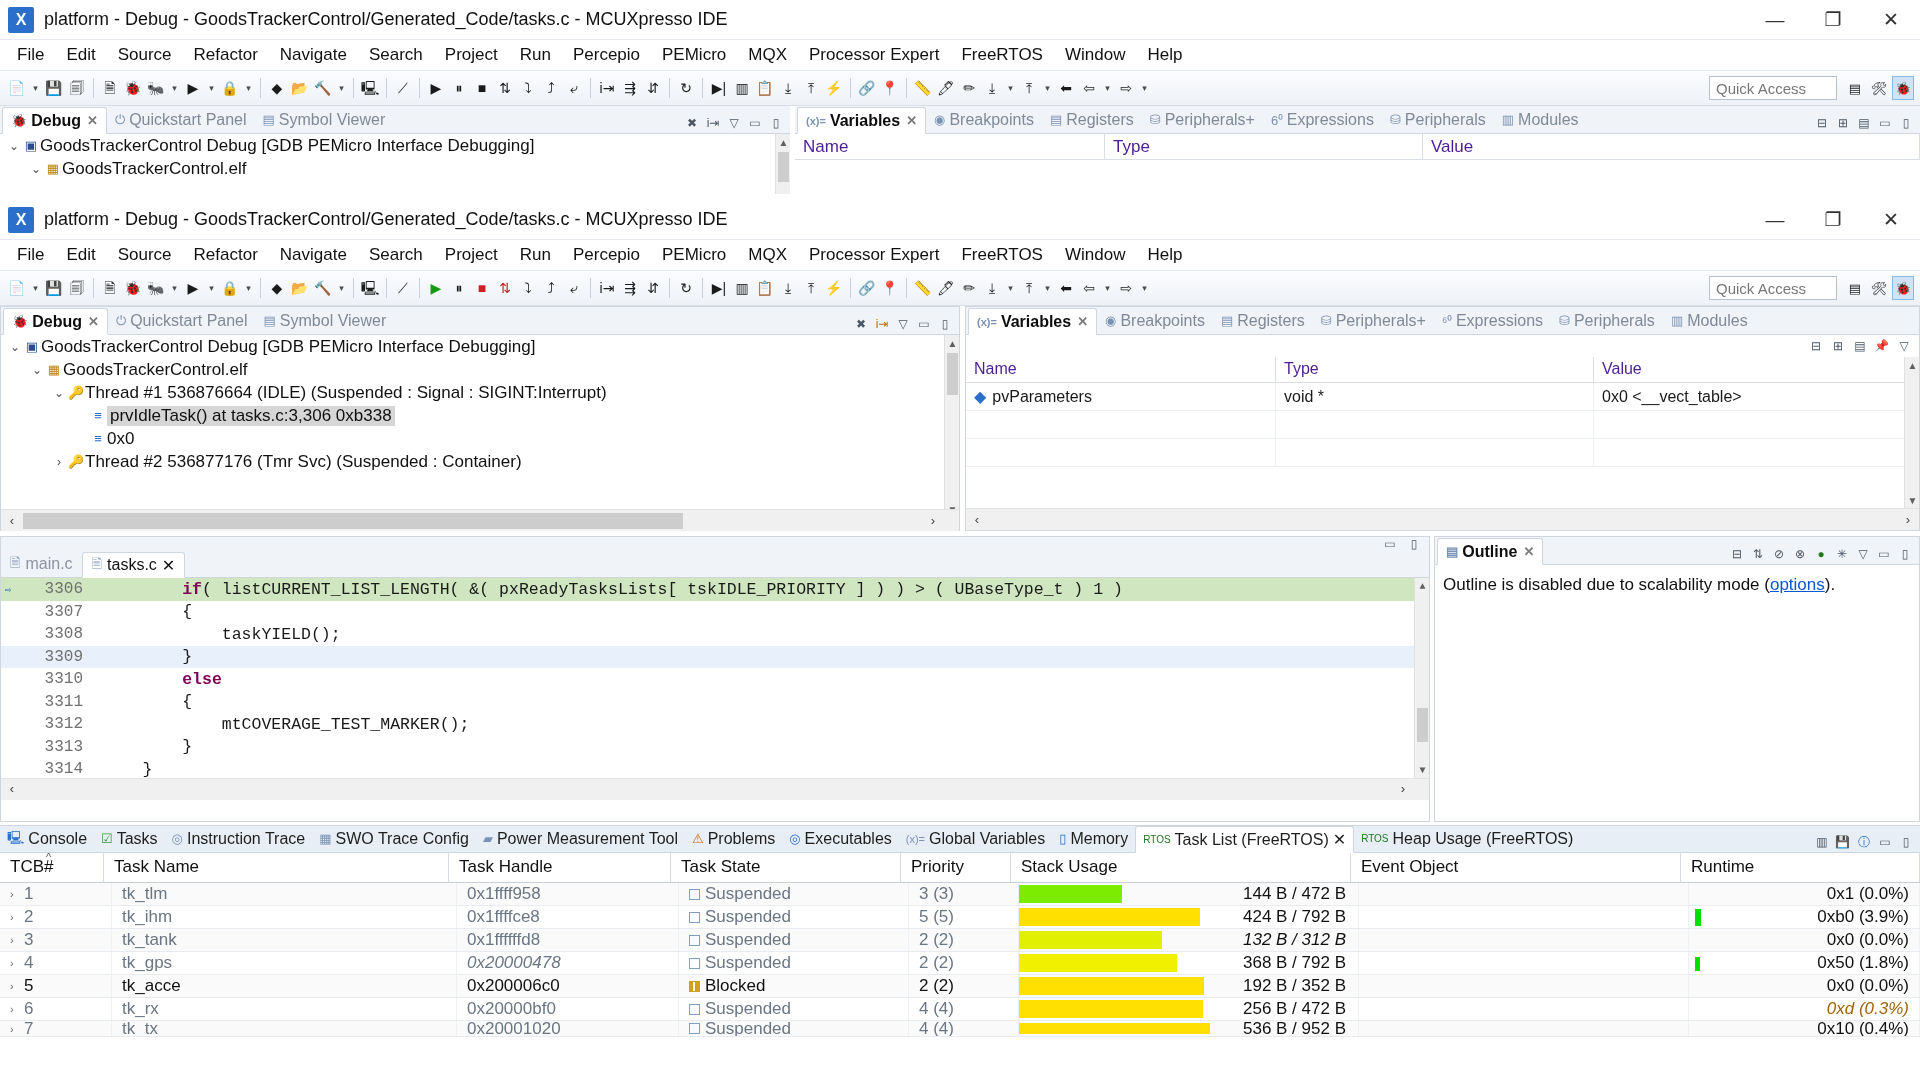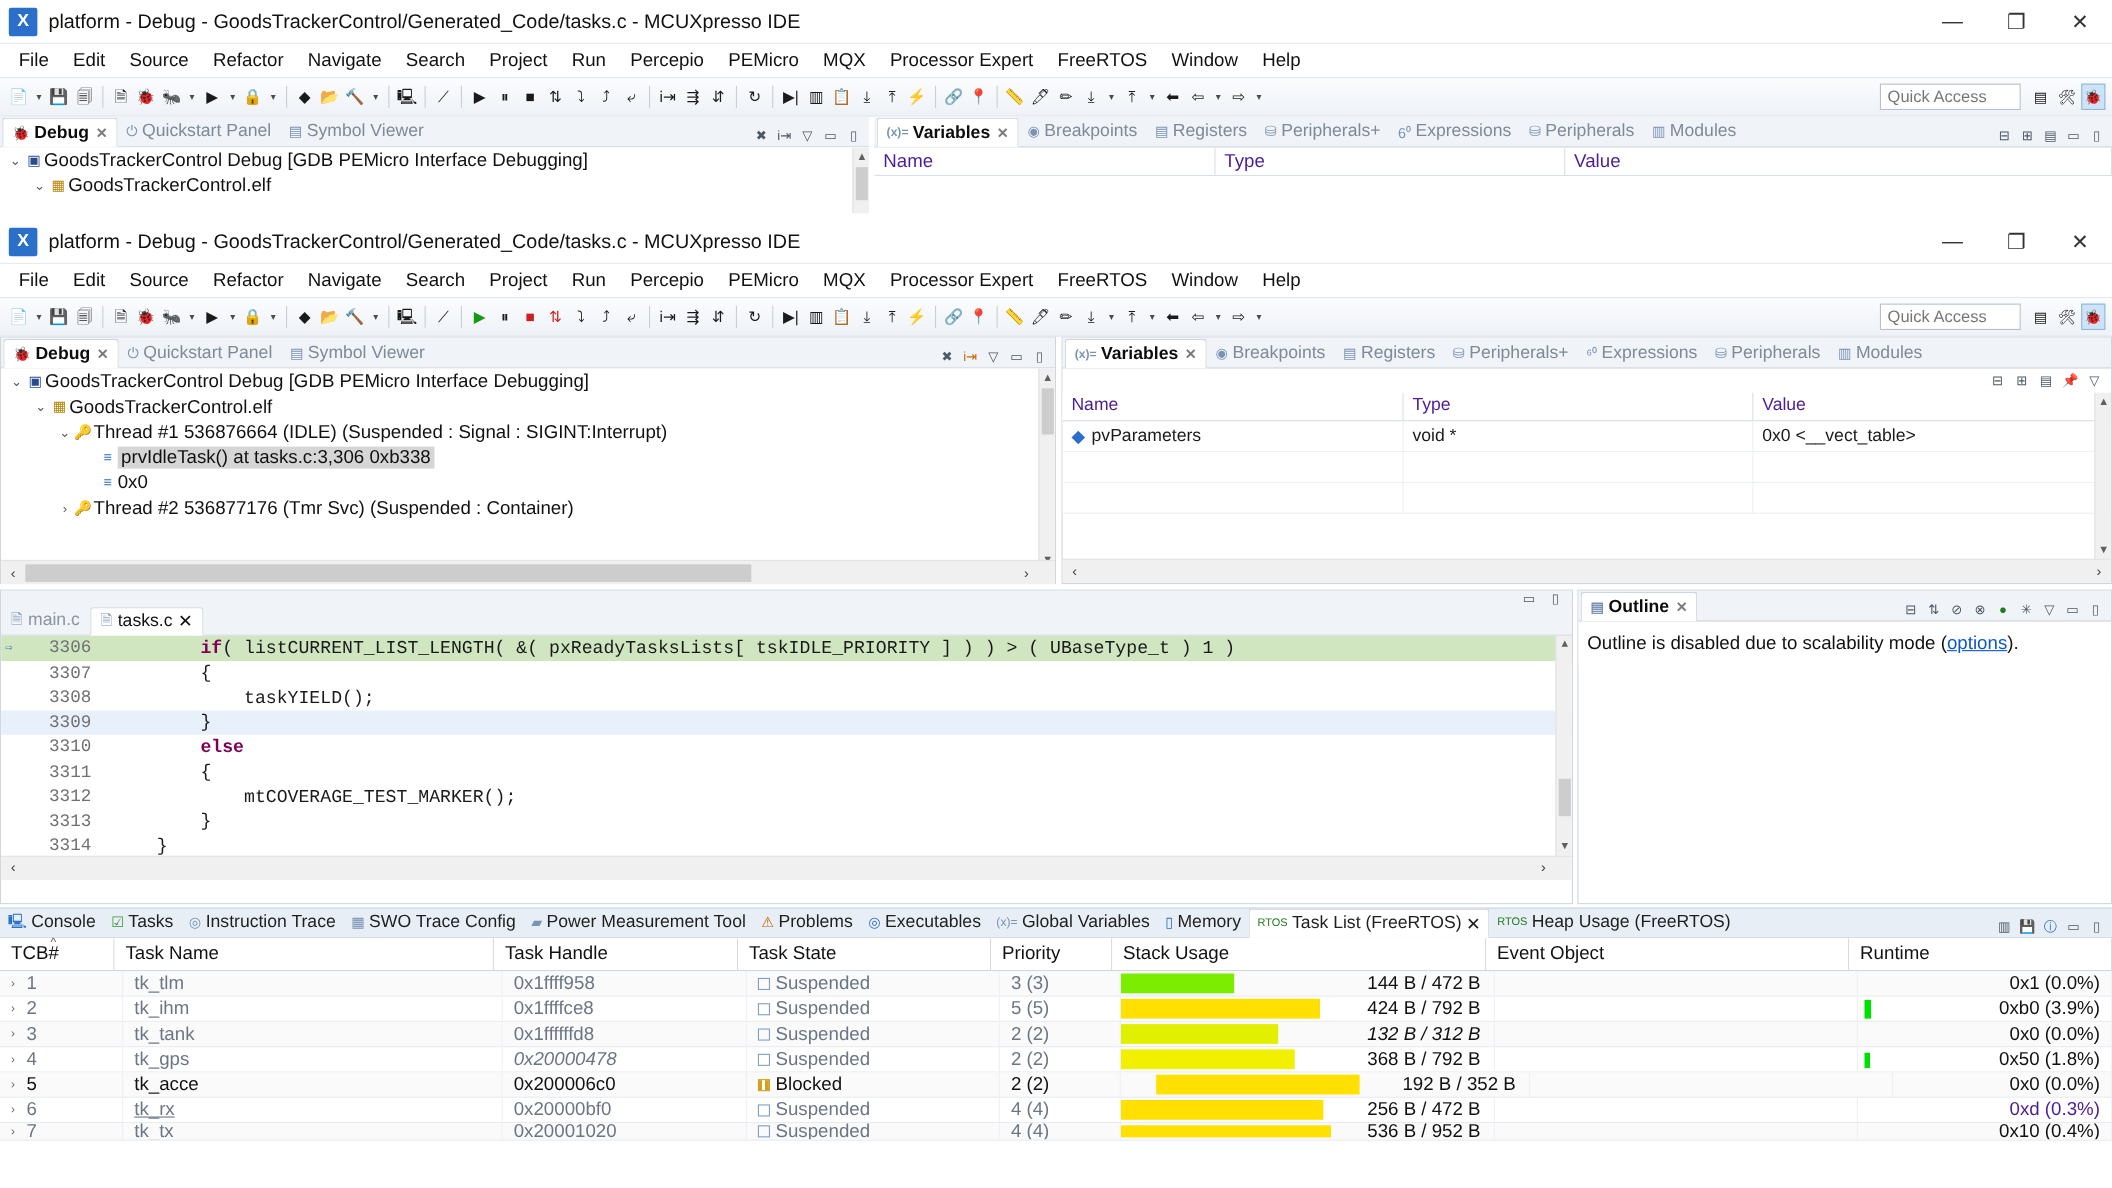--- a/index.html
+++ b/index.html
@@ -881,52 +881,52 @@
               <span class="expander">›</span>
               <span>5</span>
             </div>
           <div class="tcell dark" style="width:345px;">tk_acce</div>
           <div class="tcell dark" style="width:222px;">0x200006c0</div>
           <div class="tcell dark" style="width:230px;">
               <span class="statebox blocked"></span>
               <span>Blocked</span>
             </div>
           <div class="tcell dark" style="width:110px;">2 (2)</div>
-          <div class="tcell" style="width:340px;padding:0;margin-left:32px;">
+          <div class="tcell" style="width:340px;padding:0;">
             <div class="stackwrap">
               <div class="stackbar" style="width:54.5%;background:#ffe000;"></div>
               <div class="stacktxt">192 B / 352 B</div>
             </div>
           </div>
           <div class="tcell" style="width:330px;"></div>
           <div class="tcell r" style="flex:1;position:relative;color:#111;">
               <span>0x0 (0.0%)</span>
             </div>
         </div>
 
         <div class="trow2">
           <div class="tcell" style="width:112px;">
               <span class="expander">›</span>
               <span>6</span>
             </div>
-          <div class="tcell" style="width:345px;text-decoration:underline;">tk_rx</div>
+          <div class="tcell" style="width:345px;">tk_rx</div>
           <div class="tcell" style="width:222px;">0x20000bf0</div>
           <div class="tcell" style="width:230px;">
               <span class="statebox"></span>
               <span>Suspended</span>
             </div>
           <div class="tcell" style="width:110px;">4 (4)</div>
           <div class="tcell" style="width:340px;padding:0;">
             <div class="stackwrap">
               <div class="stackbar" style="width:54.2%;background:#ffe000;"></div>
               <div class="stacktxt">256 B / 472 B</div>
             </div>
           </div>
           <div class="tcell" style="width:330px;"></div>
-          <div class="tcell r" style="flex:1;position:relative;color:#4c1d95;">
+          <div class="tcell r" style="flex:1;position:relative;color:#a16207;font-style:italic;">
               <span>0xd (0.3%)</span>
             </div>
         </div>
 
         <div class="trow2 alt" style="height:16px;overflow:hidden;">
           <div class="tcell" style="width:112px;">
               <span class="expander">›</span>
               <span>7</span>
             </div>
           <div class="tcell" style="width:345px;">tk_tx</div>

